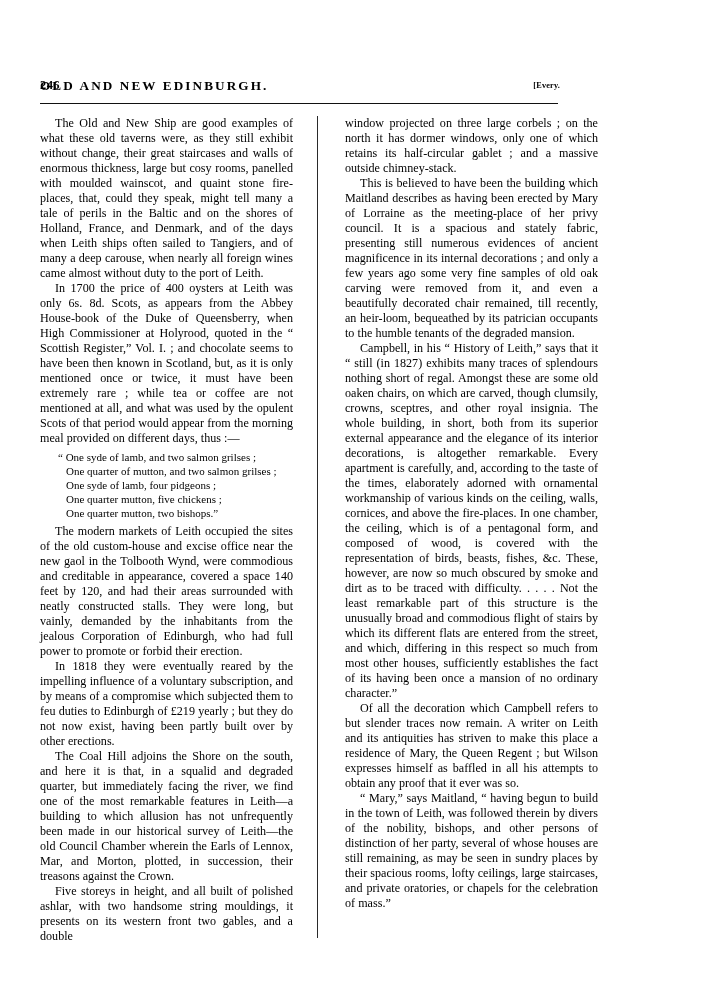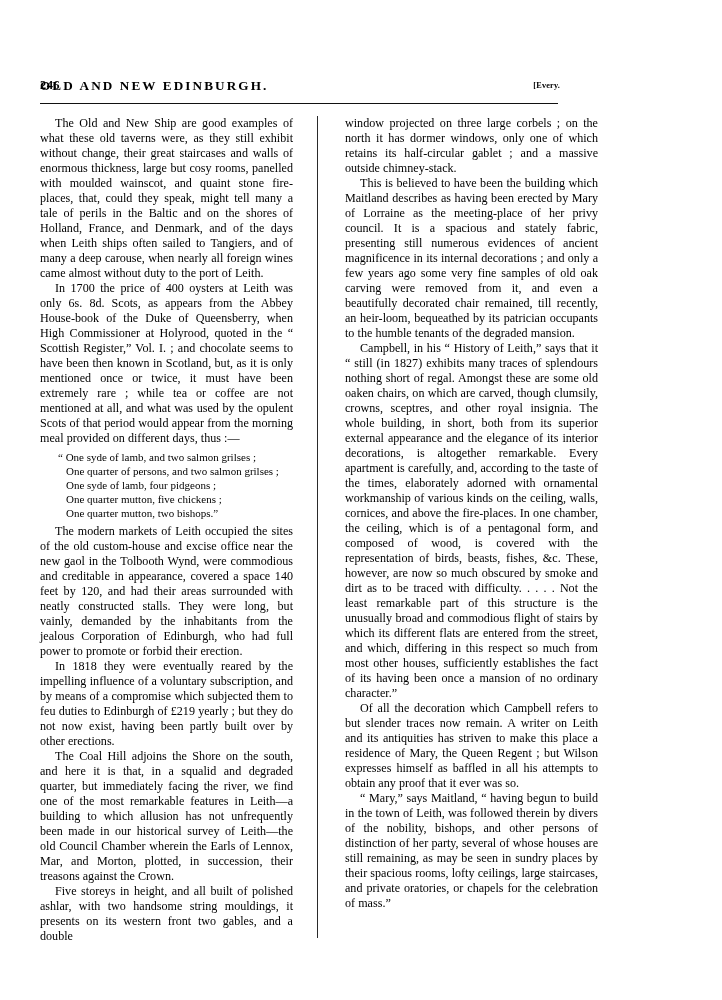--- a/index.html
+++ b/index.html
@@ -126,21 +126,21 @@
   <div class="rule"></div>
 
   <div class="columns">
 
     <div class="col">
       <p>The Old and New Ship are good examples of what these old taverns were, as they still exhibit without change, their great staircases and walls of enormous thickness, large but cosy rooms, panelled with moulded wainscot, and quaint stone fire-places, that, could they speak, might tell many a tale of perils in the Baltic and on the shores of Holland, France, and Denmark, and of the days when Leith ships often sailed to Tangiers, and of many a deep carouse, when nearly all foreign wines came almost without duty to the port of Leith.</p>
       <p>In 1700 the price of 400 oysters at Leith was only 6s. 8d. Scots, as appears from the Abbey House-book of the Duke of Queensberry, when High Commissioner at Holyrood, quoted in the “ Scottish Register,” Vol. I. ; and chocolate seems to have been then known in Scotland, but, as it is only mentioned once or twice, it must have been extremely rare ; while tea or coffee are not mentioned at all, and what was used by the opulent Scots of that period would appear from the morning meal provided on different days, thus :—</p>
 
       <div class="blockquote">
         <div class="first">“ One syde of lamb, and two salmon grilses ;</div>
-        <div>One quarter of persons, and two salmon grilses ;</div>
+        <div>One quarter of mutton, and two salmon grilses ;</div>
         <div>One syde of lamb, four pidgeons ;</div>
         <div>One quarter mutton, five chickens ;</div>
         <div>One quarter mutton, two bishops.”</div>
       </div>
 
       <p>The modern markets of Leith occupied the sites of the old custom-house and excise office near the new gaol in the Tolbooth Wynd, were commodious and creditable in appearance, covered a space 140 feet by 120, and had their areas surrounded with neatly constructed stalls. They were long, but vainly, demanded by the inhabitants from the jealous Corporation of Edinburgh, who had full power to promote or forbid their erection.</p>
       <p>In 1818 they were eventually reared by the impelling influence of a voluntary subscription, and by means of a compromise which subjected them to feu duties to Edinburgh of £219 yearly ; but they do not now exist, having been partly built over by other erections.</p>
       <p>The Coal Hill adjoins the Shore on the south, and here it is that, in a squalid and degraded quarter, but immediately facing the river, we find one of the most remarkable features in Leith—a building to which allusion has not unfrequently been made in our historical survey of Leith—the old Council Chamber wherein the Earls of Lennox, Mar, and Morton, plotted, in succession, their treasons against the Crown.</p>
       <p>Five storeys in height, and all built of polished ashlar, with two handsome string mouldings, it presents on its western front two gables, and a double</p>
     </div>

